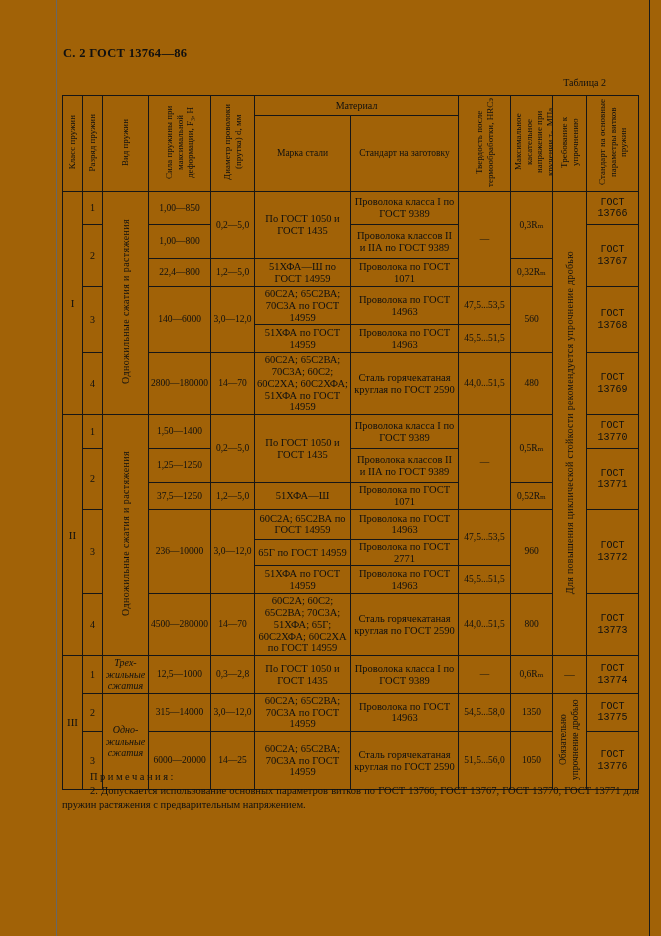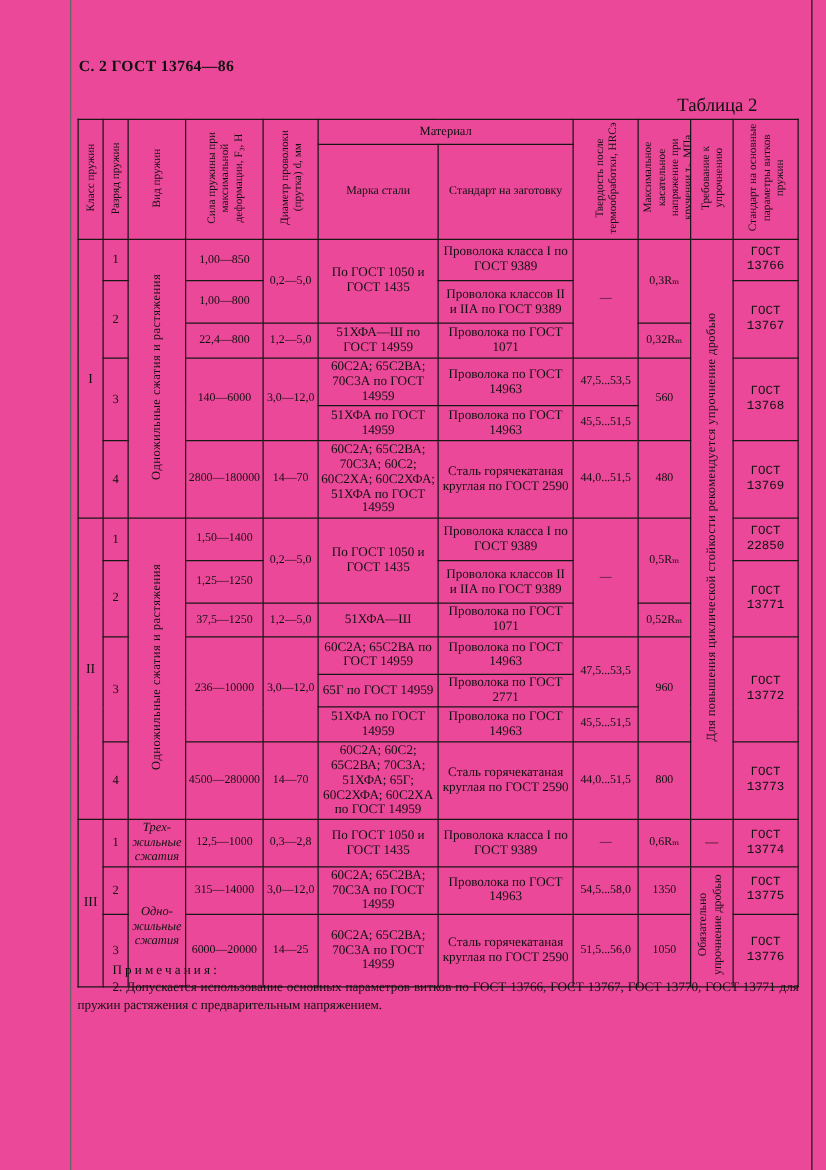--- a/index.html
+++ b/index.html
@@ -1,31 +1,31 @@
 <!DOCTYPE html>
 <html><head>
 <meta charset="utf-8">
 <style>
   html,body { margin:0; padding:0; background:#e8e8e6; }
   .page {
     position:relative; width:661px; height:936px; margin:0 auto;
-    background:#ec4899; color:#101010; overflow:hidden;
+    background:#a16207; color:#101010; overflow:hidden;
     font-family:"Liberation Serif","DejaVu Serif","DejaVu Sans",serif;
   }
   .frame {
     position:absolute; top:0; left:56px; width:592px; height:936px;
     border-left:1px solid #666; border-right:1px solid #1a1a1a;
   }
   .page-header {
     position:absolute; top:46px; left:63px;
     font-weight:bold; font-size:12.5px; letter-spacing:0.3px;
   }
   .table-caption {
     position:absolute; top:77px; left:62px; width:576px; box-sizing:border-box;
-    text-align:right; padding-right:32px; font-size:15px;
+    text-align:right; padding-right:32px; font-size:10px;
   }
   table.main {
     position:absolute; top:95px; left:62px; width:576px;
     border-collapse:collapse; table-layout:fixed;
   }
   th, td {
     border:1px solid #161616; padding:1px 2px;
     text-align:center; vertical-align:middle; font-weight:normal;
     overflow:hidden;
   }
@@ -148,21 +148,21 @@
       <tr style="height:34px">
         <td rowspan="7" class="klass-cell">II</td>
         <td class="razryad-cell">1</td>
         <td rowspan="7" class="vidv"><span class="vt">Одножильные сжатия и растяжения</span></td>
         <td class="num">1,50—1400</td>
         <td rowspan="2" class="num">0,2—5,0</td>
         <td rowspan="2" class="txt">По ГОСТ 1050 и ГОСТ 1435</td>
         <td class="txt">Проволока класса I по ГОСТ 9389</td>
         <td rowspan="3" class="num">—</td>
         <td rowspan="2" class="num">0,5Rₘ</td>
-        <td class="gost-cell">ГОСТ 22850</td>
+        <td class="gost-cell">ГОСТ 13770</td>
       </tr>
       <tr style="height:34px">
         <td rowspan="2" class="razryad-cell">2</td>
         <td class="num">1,25—1250</td>
         <td class="txt">Проволока классов II и IIА по ГОСТ 9389</td>
         <td rowspan="2" class="gost-cell">ГОСТ 13771</td>
       </tr>
       <tr style="height:17px">
         <td class="num">37,5—1250</td>
         <td class="num">1,2—5,0</td>

